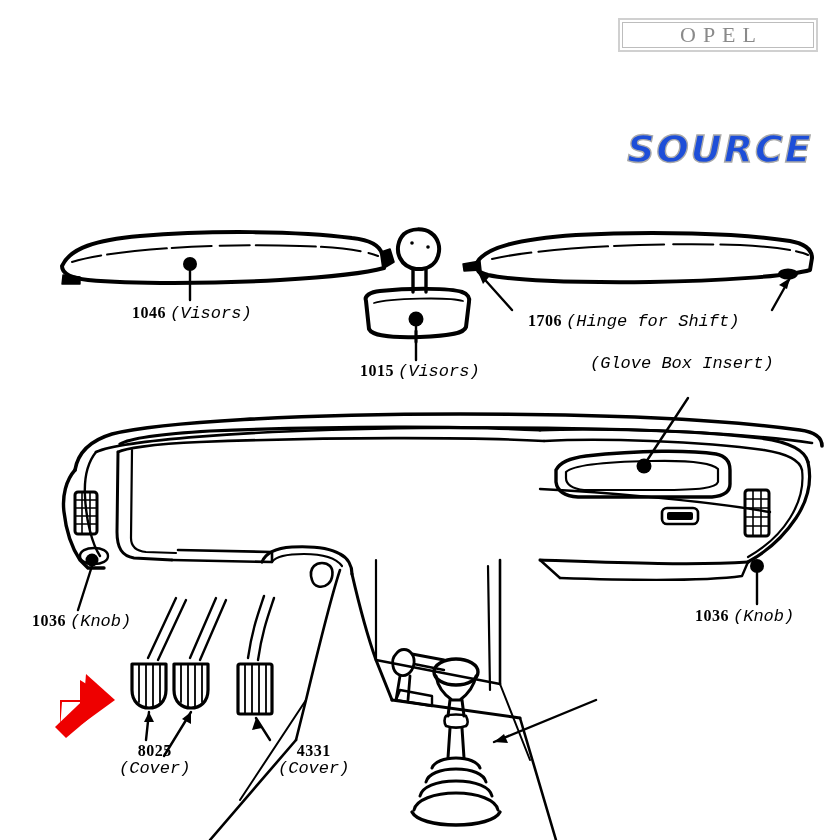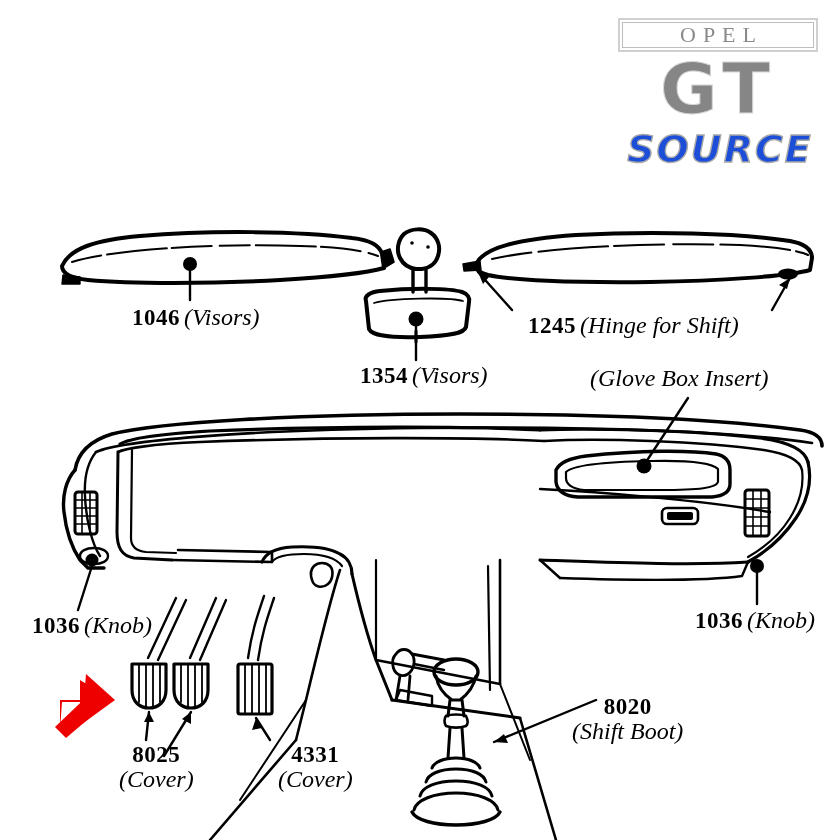--- a/index.html
+++ b/index.html
@@ -87,58 +87,57 @@
   
   .label {
     position: absolute;
     white-space: nowrap;
     color: #000000;
     line-height: 1.05;
   }
   .label .num {
     font-family: "Liberation Serif", serif;
     font-weight: bold;
-    font-size: 23px;
+    font-size: 16px;
     letter-spacing: 0.5px;
   }
   .label .desc {
-    font-family: Liberation Serif, serif;
+    font-family: Liberation Mono, monospace;
     font-style: italic;
-    font-size: 24px;
+    font-size: 17px;
   }
   .label.stack {
     text-align: left;
   }
   .label.stack .num { display: block; }
   .label.stack .desc { display: block; }
 
   #lbl-1046 { left: 132px; top: 305px; }
   #lbl-1015 { left: 360px; top: 363px; }
   #lbl-1008 { left: 528px; top: 313px; }
-  #lbl-glovebox { left: 590px; top: 366px; }
+  #lbl-glovebox { left: 590px; top: 355px; }
   #lbl-1036-left { left: 32px; top: 613px; }
   #lbl-1036-right { left: 695px; top: 608px; }
   #lbl-8020 { left: 572px; top: 695px; text-align: center; }
   #lbl-8025 { left: 103px; top: 743px; text-align: center; margin-left: 16px; }
   #lbl-8026 { left: 278px; top: 743px; text-align: center; }
 
   #artwork { position: absolute; left: 0; top: 0; }
 </style>
 </head>
 <body>
 
 <div id="page">
 
   <div id="logo">
     <div id="opel-plate">
       <div id="opel-plate-inner">
         <span id="opel-text">OPEL</span>
       </div>
     </div>
-    <div id="gt-text">GT</div>
     <div id="source-text">SOURCE</div>
   </div>
 
   <svg id="artwork" width="840" height="840" viewBox="0 0 840 840">
     <g fill="none" stroke="#000000" stroke-width="3.2" stroke-linecap="round" stroke-linejoin="round">
 
       <g>
         <path d="M62 266 C 70 248, 96 240, 140 236 C 210 230, 300 231, 352 238
                  C 370 240, 380 246, 382 254 L 384 268
                  C 370 272, 330 277, 280 280 C 210 284, 130 284, 88 280
@@ -338,47 +337,43 @@
 
     </g>
   </svg>
 
   <div class="label" id="lbl-1046">
     <span class="num">1046</span>
     <span class="desc">(Visors)</span>
   </div>
 
   <div class="label" id="lbl-1015">
-    <span class="num">1354</span>
+    <span class="num">1015</span>
     <span class="desc">(Visors)</span>
   </div>
 
   <div class="label" id="lbl-1008">
-    <span class="num">1245</span>
+    <span class="num">1706</span>
     <span class="desc">(Hinge  for Shift)</span>
   </div>
 
   <div class="label" id="lbl-glovebox">
     <span class="desc">(Glove Box Insert)</span>
   </div>
 
   <div class="label" id="lbl-1036-left">
     <span class="num">1036</span>
     <span class="desc">(Knob)</span>
   </div>
 
   <div class="label" id="lbl-1036-right">
     <span class="num">1036</span>
     <span class="desc">(Knob)</span>
   </div>
 
-  <div class="label stack" id="lbl-8020">
-    <span class="num">8020</span>
-    <span class="desc">(Shift Boot)</span>
-  </div>
 
   <div class="label stack" id="lbl-8025">
     <span class="num">8025</span>
     <span class="desc">(Cover)</span>
   </div>
 
   <div class="label stack" id="lbl-8026">
     <span class="num">4331</span>
     <span class="desc">(Cover)</span>
   </div>

